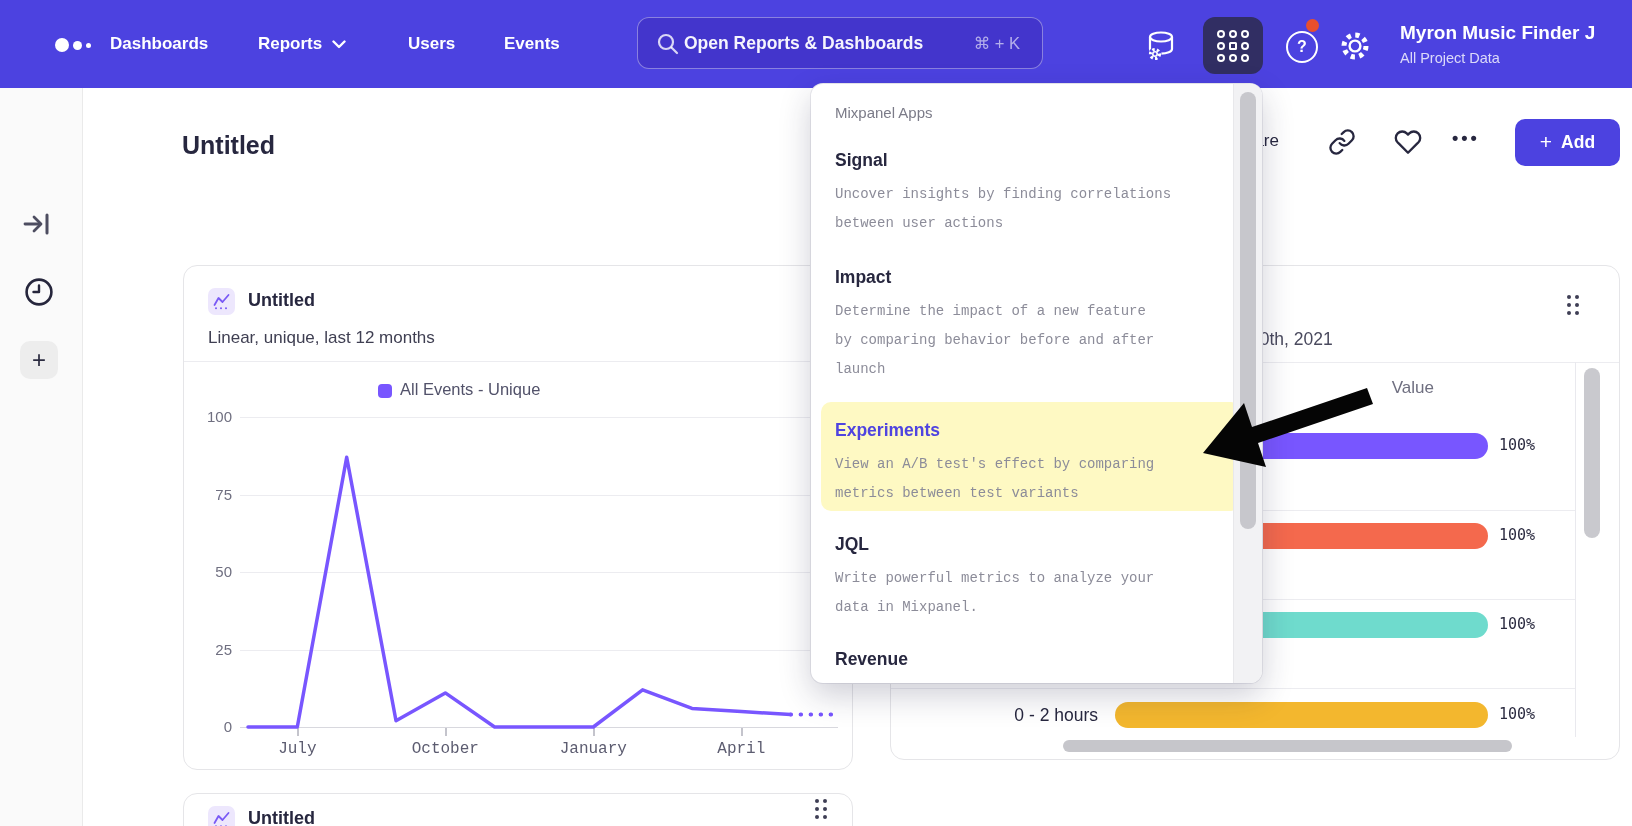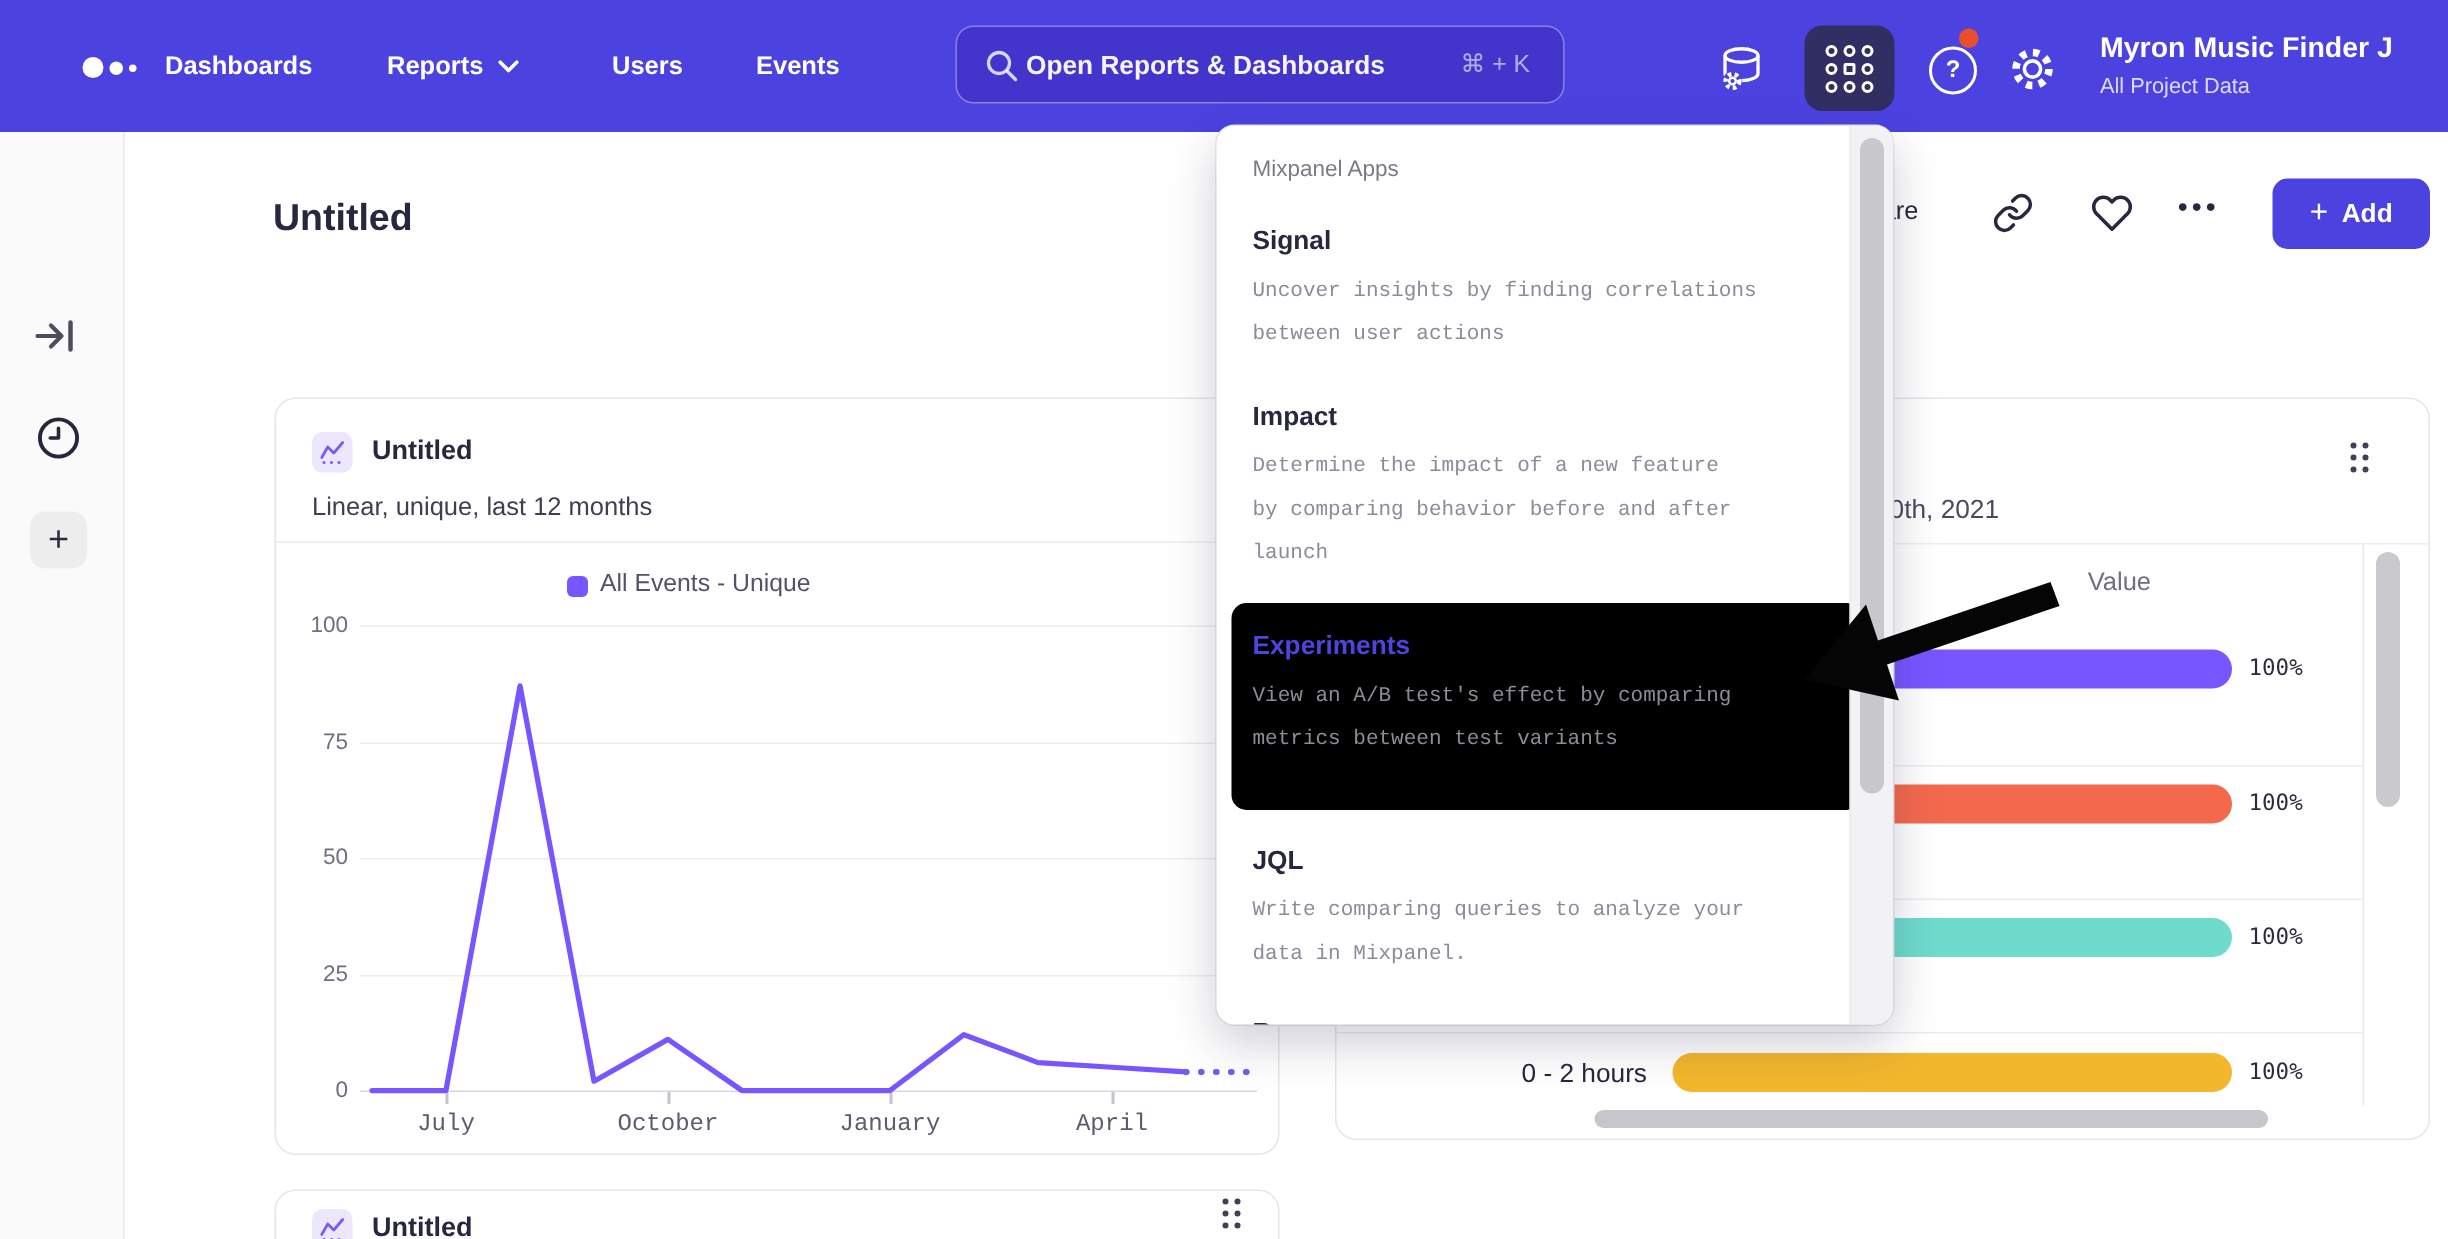--- a/index.html
+++ b/index.html
@@ -77,21 +77,21 @@
 
   
   .dropdown{position:absolute;left:811px;top:84px;width:451px;height:599px;background:#fff;
             border-radius:12px;box-shadow:0 12px 32px rgba(30,30,70,.22),0 0 0 1px #ececf0;
             overflow:hidden;z-index:10;}
   .dd-inner{position:absolute;left:24px;top:0;width:392px;}
   .dd-head{margin-top:20px;font-size:15px;color:#7b7b88;}
   .dd-item{margin-top:28px;}
   .dd-name{font-size:17.5px;font-weight:600;color:#27273f;line-height:22px;}
   .dd-desc{font-size:14px;color:#8c8c99;line-height:29px;margin-top:9px;font-family:Liberation Mono, monospace;}
-  .dd-hl{background:#000000;border-radius:10px;margin-left:-14px;padding:17px 14px 32px 14px;
+  .dd-hl{background:#fef9c3;border-radius:10px;margin-left:-14px;padding:17px 14px 3px 14px;
          width:392px;margin-top:18px;}
   .dd-hl .dd-name{color:#4f44e0;}
   .dd-track{position:absolute;right:0;top:0;width:28px;height:599px;background:#f2f2f4;
             border-left:1px solid #e8e8eb;}
   .dd-thumb{position:absolute;right:6px;top:8px;width:16px;height:437px;border-radius:8px;background:#c7c7cc;}
 
   svg{display:block;}
   .z20{z-index:20;}
 </style>
 </head>
@@ -320,21 +320,21 @@
         <div class="dd-name">Experiments</div>
         <div class="dd-desc">
           <div>View an A/B test's effect by comparing</div>
           <div>metrics between test variants</div>
         </div>
       </div>
 
       <div class="dd-item" style="margin-top:22px;">
         <div class="dd-name">JQL</div>
         <div class="dd-desc">
-          <div>Write comparing queries to analyze your</div>
+          <div>Write powerful metrics to analyze your</div>
           <div>data in Mixpanel.</div>
         </div>
       </div>
 
       <div class="dd-item" style="margin-top:26px;">
         <div class="dd-name">Revenue</div>
       </div>
     </div>
 
     <div class="dd-track"></div>

